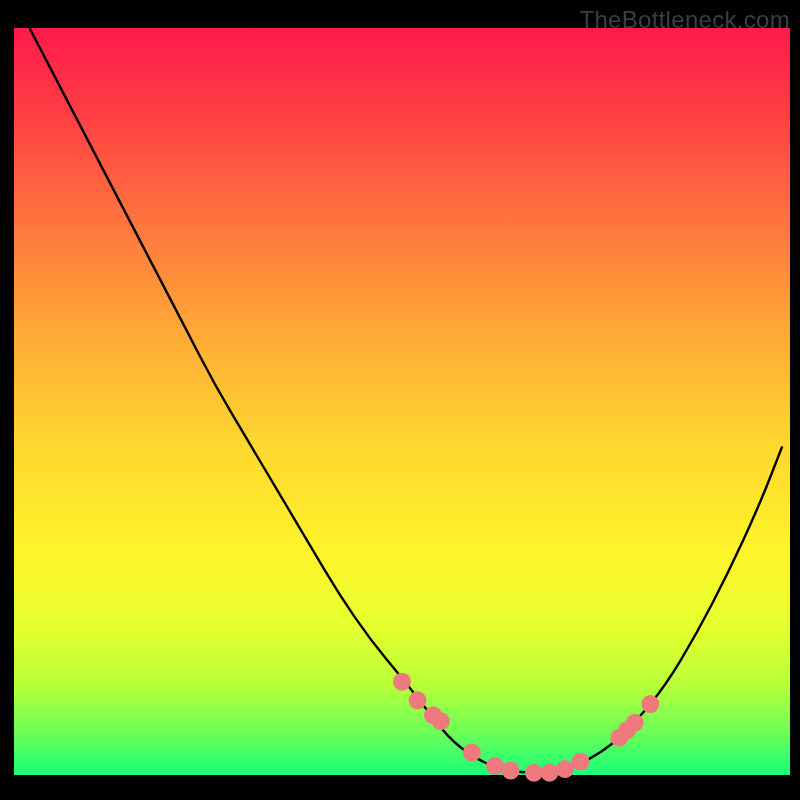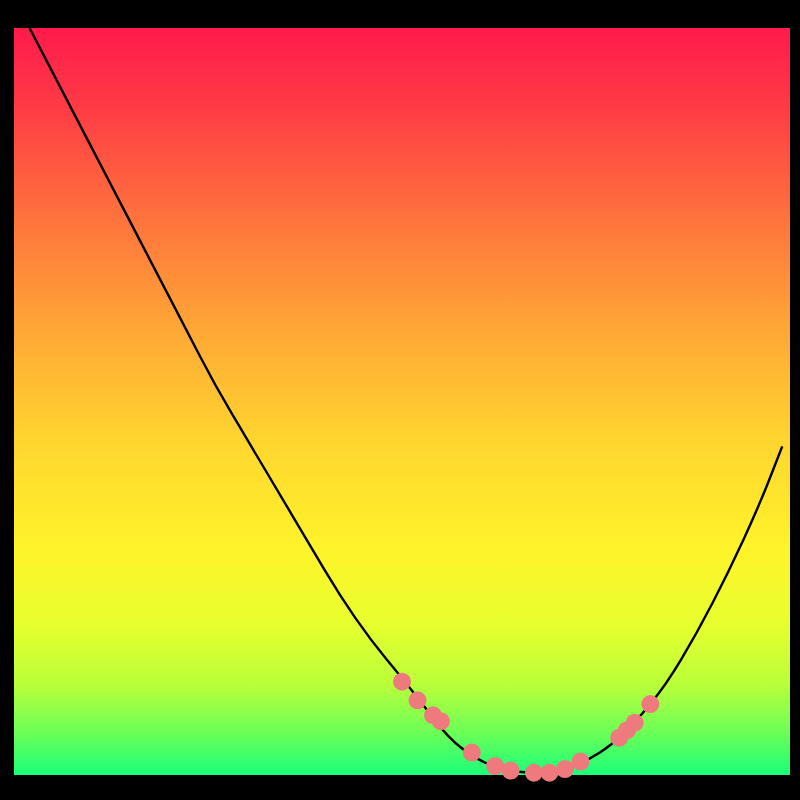--- a/index.html
+++ b/index.html
@@ -40,13 +40,14 @@
         <circle cx="549.4399999999999" cy="772.759" r="9" fill="#ef7a7e"></circle>
         <circle cx="564.9599999999999" cy="769.024" r="9" fill="#ef7a7e"></circle>
         <circle cx="580.48" cy="761.554" r="9" fill="#ef7a7e"></circle>
         <circle cx="619.28" cy="737.65" r="9" fill="#ef7a7e"></circle>
         <circle cx="627.0400000000001" cy="730.18" r="9" fill="#ef7a7e"></circle>
         <circle cx="634.8000000000001" cy="722.71" r="9" fill="#ef7a7e"></circle>
         <circle cx="650.3199999999999" cy="704.035" r="9" fill="#ef7a7e"></circle>
       </g>
 </svg>
 
+<div class="wm">TheBottleneck.com</div>
 </div>
 
 </body></html>

